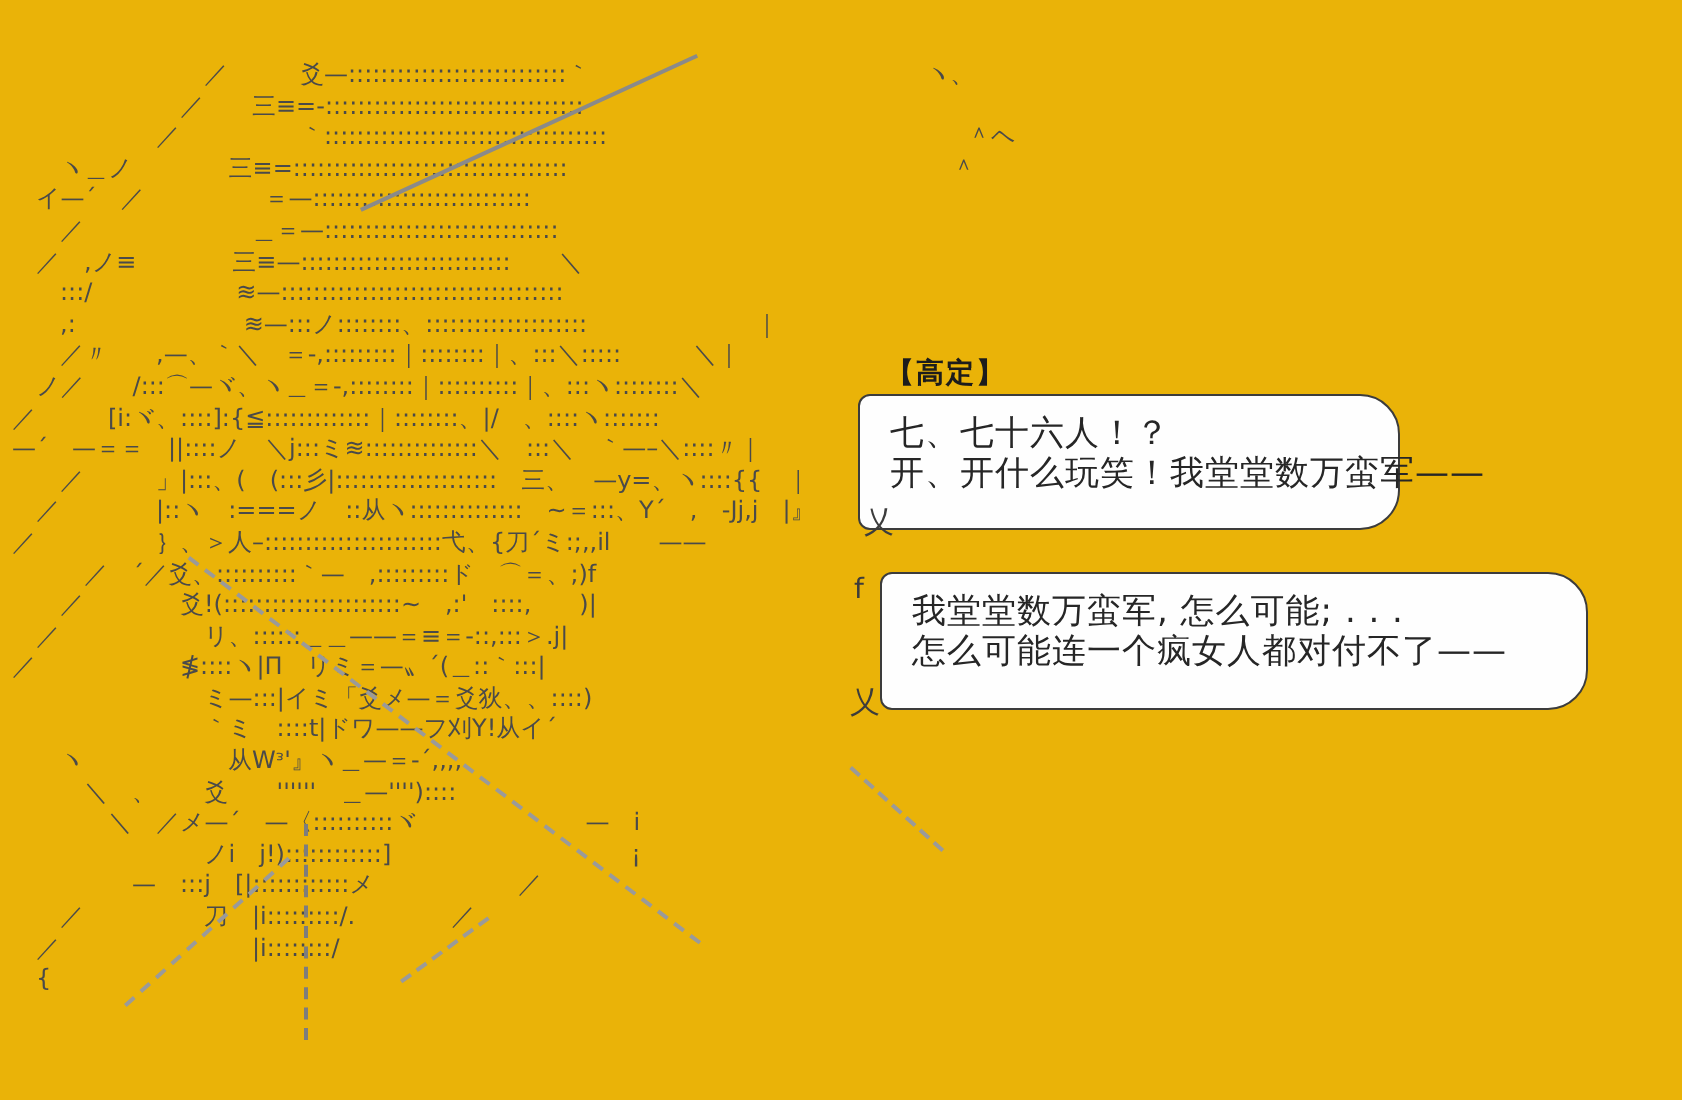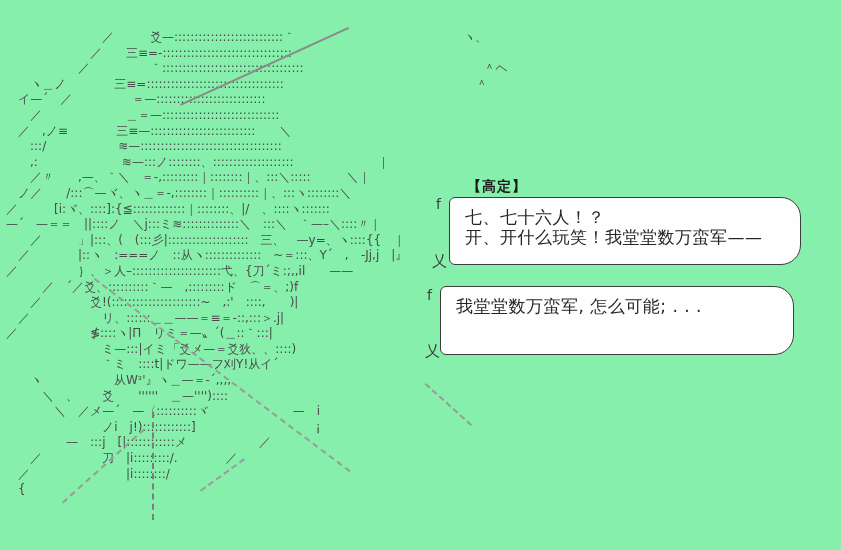--- a/index.html
+++ b/index.html
@@ -1,19 +1,19 @@
 <!DOCTYPE html>
 <html><head>
 <meta charset="utf-8">
 <style>
   html,body{margin:0;padding:0;background:#ffffff;}
   #canvas{
     position:relative;
     width:841px;height:550px;
-    background:#86efac;
+    background:#eab308;
     overflow:hidden;
     font-family:"DejaVu Sans","Liberation Sans",sans-serif;
     color:#3d3d3d;
   }
   
   #aa-art{
     position:absolute;left:6px;top:30px;
     margin:0;
     font-family:"DejaVu Sans","Liberation Sans",sans-serif;
     font-size:12px;line-height:15.6px;
@@ -22,36 +22,36 @@
     white-space:pre;
   }
   
   .stroke{position:absolute;height:0;border-top:2px solid #8a8a8a;transform-origin:0 0;}
   .stroke.dashed{border-top-style:dashed;border-top-color:#9a9a9a;}
   .vdash{position:absolute;width:0;border-left:2px dashed #7d7d7d;}
   
   #speaker-label{
     position:absolute;left:443px;top:178px;
     font-size:14px;font-weight:bold;color:#1c1c1c;
-    letter-spacing:1px;white-space:nowrap;margin-left:24px;
+    letter-spacing:1px;white-space:nowrap;
   }
   
   .bubble{
     position:absolute;
     border:1.6px solid #3c3c3c;
     border-radius:6px 20px 20px 6px;
     background:#fefefe;
     box-sizing:border-box;
     padding:9px 12px 0 15px;
   }
   .bubble .line{
     font-size:17px;line-height:20px;color:#262626;
     letter-spacing:0.5px;white-space:nowrap;
   }
-  #bubble-1{left:449px;top:197px;width:352px;height:68px;}
+  #bubble-1{left:429px;top:197px;width:271px;height:68px;}
   #bubble-2{left:440px;top:286px;width:354px;height:69px;}
   .tail{position:absolute;font-size:14px;color:#3c3c3c;font-family:"DejaVu Sans",sans-serif;}
   #bubble-1-tail-top{left:436px;top:196px;}
   #bubble-1-tail-bottom{left:432px;top:252px;font-size:15px;}
   #bubble-2-tail-top{left:427px;top:287px;}
   #bubble-2-tail-bottom{left:425px;top:342px;font-size:15px;}
 </style>
 </head>
 <body>
 
@@ -100,16 +100,17 @@
   <span class="tail" id="bubble-1-tail-top">f</span>
   <div class="bubble" id="bubble-1">
     <div class="line">七、七十六人！？</div>
     <div class="line">开、开什么玩笑！我堂堂数万蛮军——</div>
   </div>
   <span class="tail" id="bubble-1-tail-bottom">乂</span>
 
   <span class="tail" id="bubble-2-tail-top">f</span>
   <div class="bubble" id="bubble-2">
     <div class="line">我堂堂数万蛮军, 怎么可能; . . .</div>
+    <div class="line">怎么可能连一个疯女人都对付不了——</div>
   </div>
   <span class="tail" id="bubble-2-tail-bottom">乂</span>
 
 </div>
 
 </body></html>

